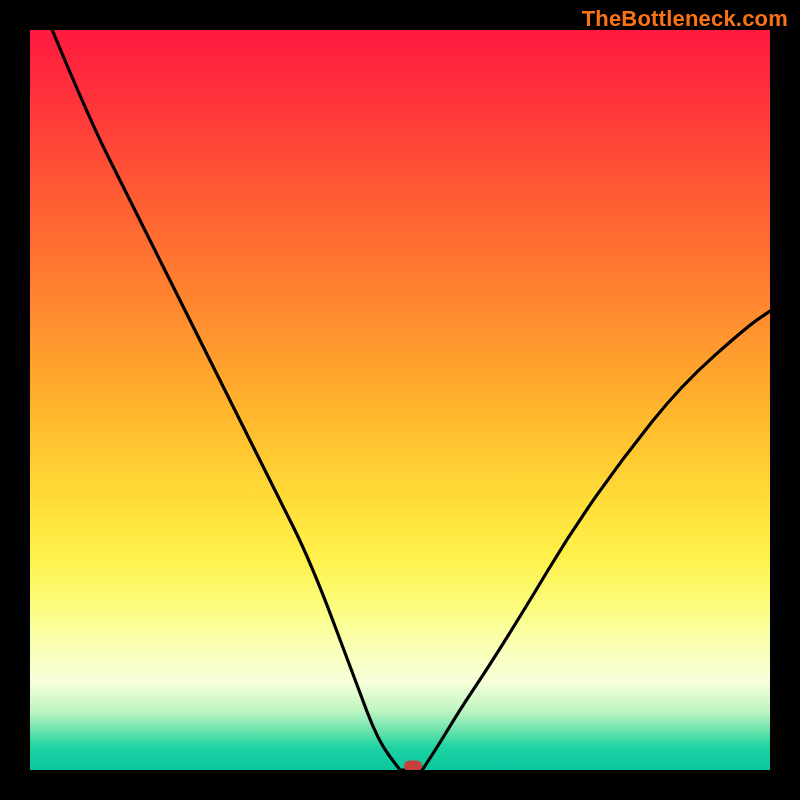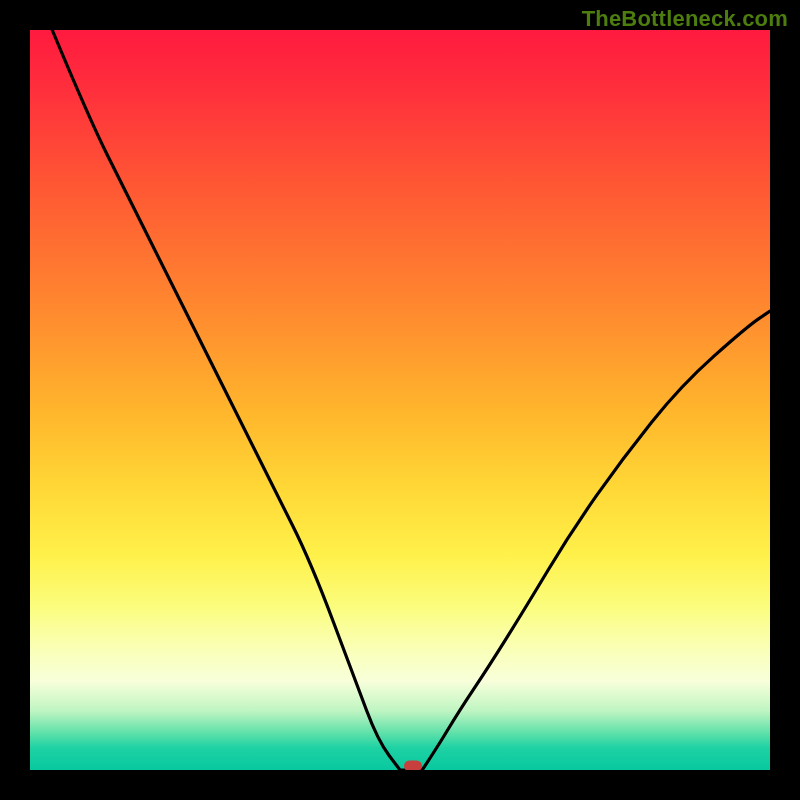--- a/index.html
+++ b/index.html
@@ -16,21 +16,21 @@
     top: 0;
     left: 0;
     width: 800px;
     height: 800px;
     background: #000;
   }
   .watermark {
     position: absolute;
     top: 6px;
     right: 12px;
-    color: #4d7c0f;
+    color: #f97316;
     font-size: 22px;
     font-weight: 600;
     letter-spacing: 0.2px;
     user-select: none;
   }
   .plot-area {
     position: absolute;
     top: 30px;
     left: 30px;
     width: 740px;

